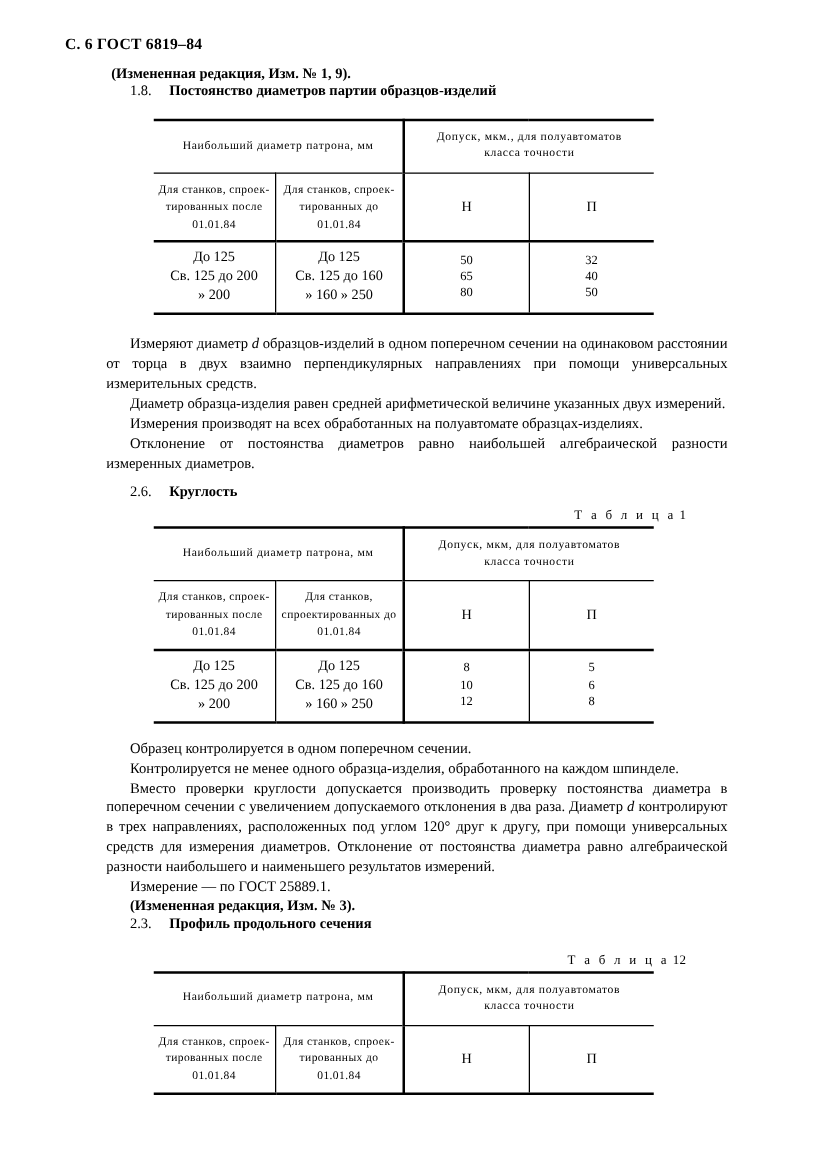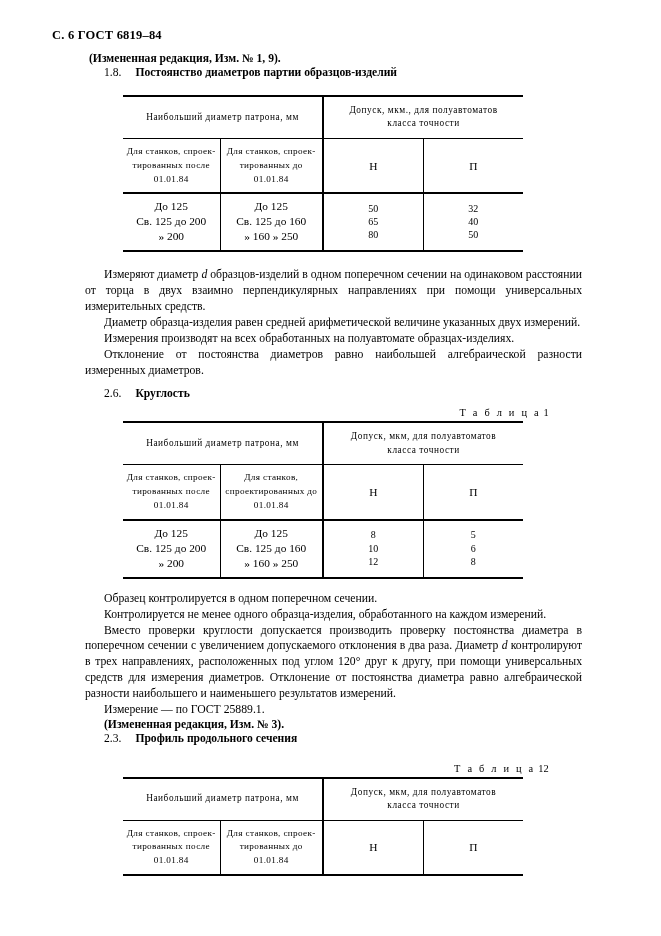--- a/index.html
+++ b/index.html
@@ -259,21 +259,21 @@
           <td class="data-num">5
 6
 8</td>
         </tr>
       </tbody>
     </table>
 
     <div class="block-gap-5"></div>
 
     <p class="para">Образец контролируется в одном поперечном сечении.</p>
-    <p class="para">Контролируется не менее одного образца-изделия, обработанного на каждом измерений.</p>
+    <p class="para">Контролируется не менее одного образца-изделия, обработанного на каждом шпинделе.</p>
     <p class="para"><span>Вместо проверки круглости допускается производить проверку постоянства диаметра в поперечном сечении с увеличением допускаемого отклонения в два раза. Диаметр </span><i class="var">d</i><span> контролируют в трех направлениях, расположенных под углом 120° друг к другу, при помощи универсальных средств для измерения диаметров. Отклонение от постоянства диаметра равно алгебраической разности наибольшего и наименьшего результатов измерений.</span></p>
     <p class="para">Измерение — по ГОСТ 25889.1.</p>
 
     <p class="bold-note" style="padding-left:19px;margin-top:0">(Измененная редакция, Изм. № 3).</p>
 
     <p class="clause">
       <span class="num">2.3.</span><span class="ttl">Профиль продольного сечения</span>
     </p>
 
     <div class="block-gap-9"></div>

